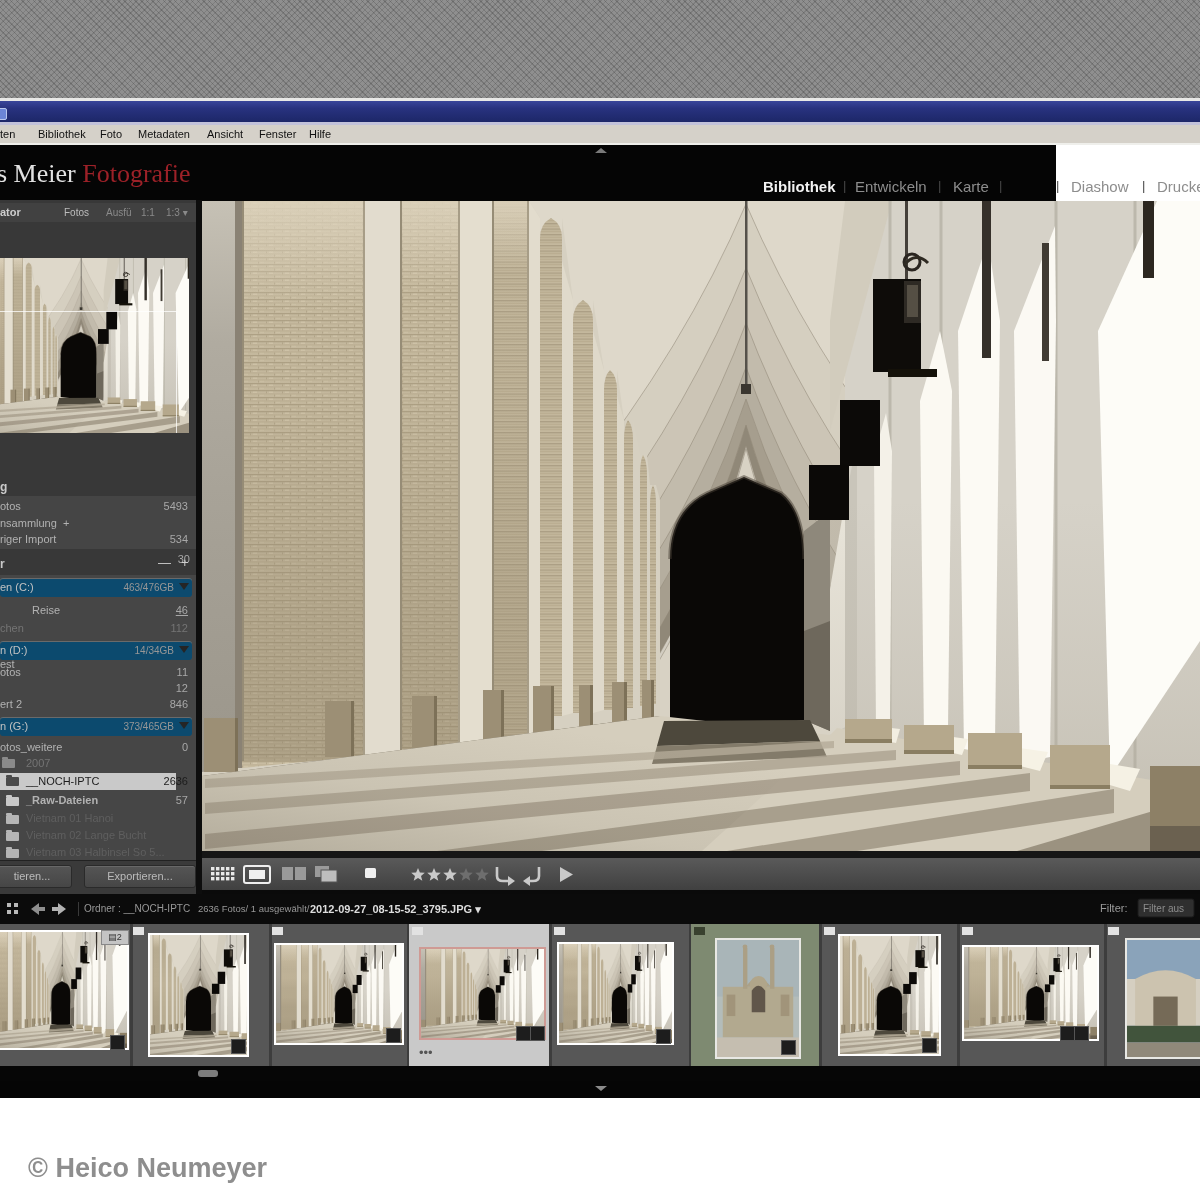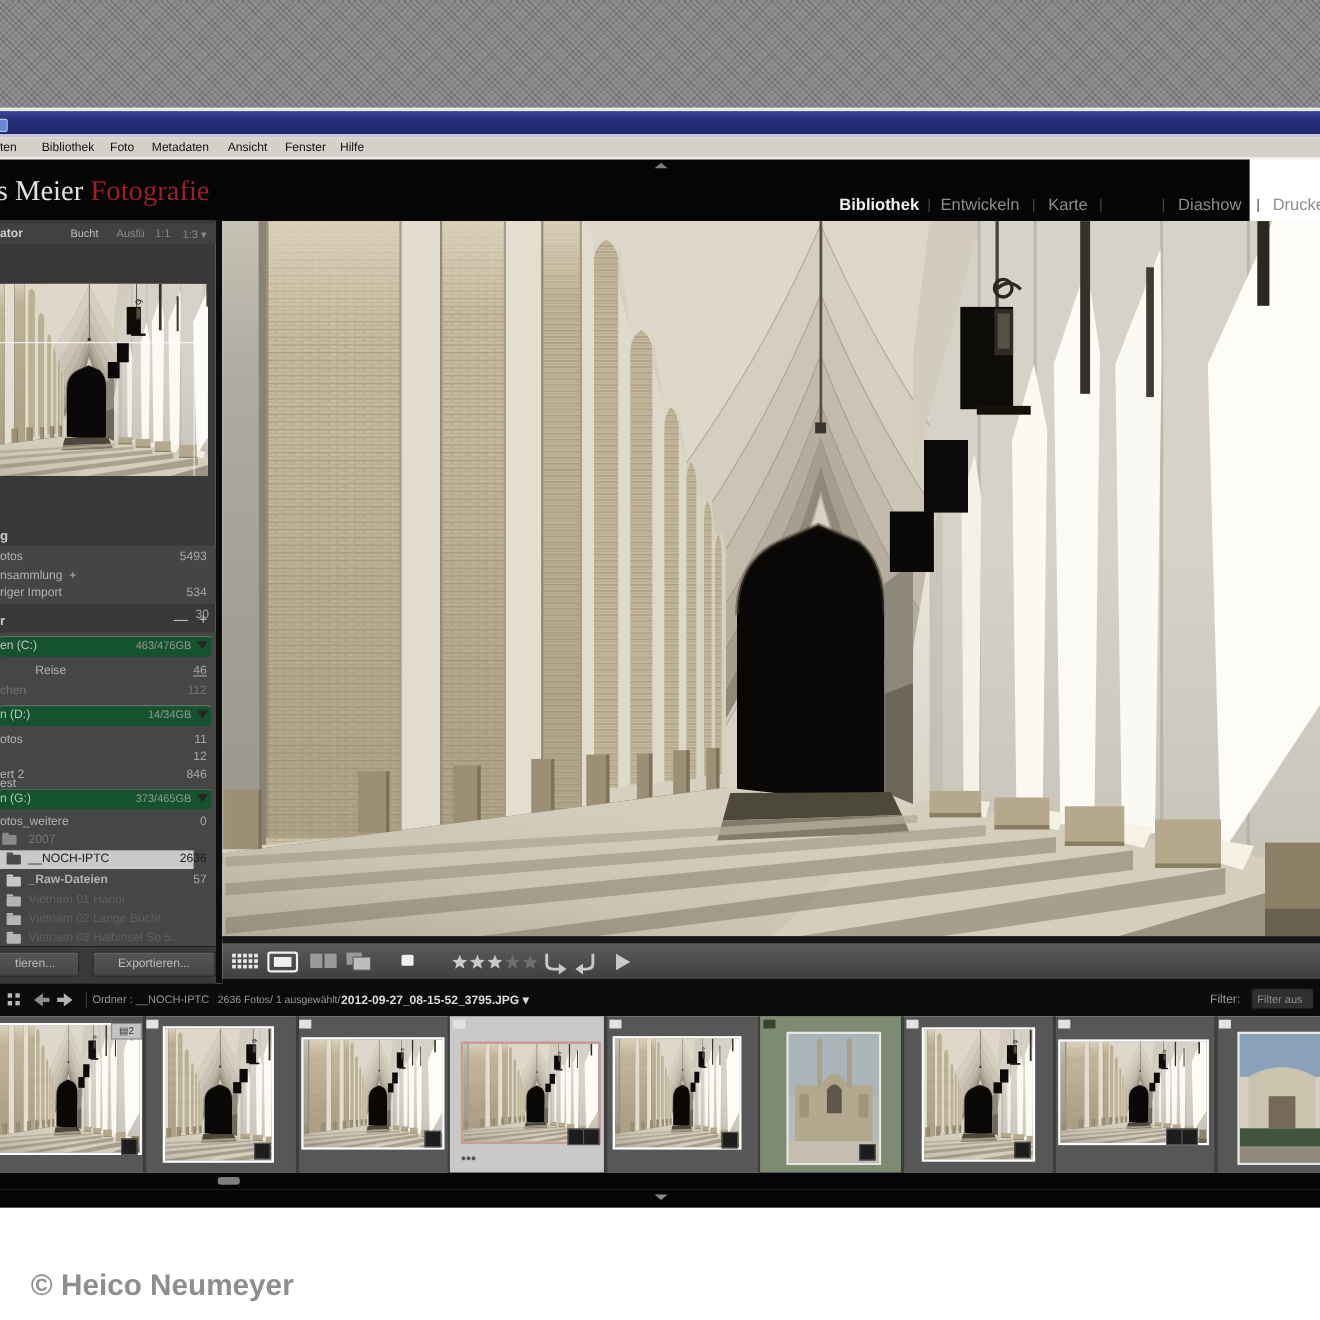--- a/index.html
+++ b/index.html
@@ -8,21 +8,21 @@
 #desktop{left:0;top:0;width:1200px;height:98px;background-color:#8f8f8f;
  background-image:repeating-linear-gradient(45deg,rgba(0,0,0,.16) 0 1px,transparent 1px 4px),
  repeating-linear-gradient(-45deg,rgba(0,0,0,.12) 0 1px,transparent 1px 4px);}
 #tline1{left:0;top:98px;width:1200px;height:3px;background:#e8e8e6;}
 #titlebar{left:0;top:101px;width:1200px;height:21px;background:linear-gradient(#39459a 0%,#28327f 35%,#1d2768 100%);}
 #ticon{left:-3px;top:108px;width:8px;height:10px;background:#6b85d6;border:1px solid #b8c6ee;border-radius:2px;}
 #tline2{left:0;top:122px;width:1200px;height:3px;background:#c2c2da;}
 #menubar{left:0;top:125px;width:1200px;height:18px;background:#d5d1c9;color:#111;font-size:11px;}
 .mi{position:absolute;top:3px;}
 #mline{left:0;top:143px;width:1200px;height:2px;background:#efefeb;}
-#appheader{left:0;top:145px;width:1136px;height:56px;background:#050505;}
+#appheader{left:0;top:145px;width:1056px;height:56px;background:#050505;}
 .modpick{position:absolute;top:33px;font-size:15px;color:#8d8d8d;}
 .modsep{position:absolute;top:33px;font-size:13px;color:#484848;}
 #logo{position:absolute;left:-3px;top:14px;font-family:"Liberation Serif",serif;font-size:26px;color:#e2e2e2;white-space:nowrap;}
 #logo .red{color:#9c2128;}
 #uptri{left:595px;top:148px;width:0;height:0;border-left:6px solid transparent;border-right:6px solid transparent;border-bottom:5px solid #7a7a7a;}
 #panelborder{left:196px;top:200px;width:6px;height:694px;background:#0d0d0d;}
 #leftpanel{left:0;top:200px;width:196px;height:694px;background:#383838;overflow:hidden;}
 #photoblack{left:202px;top:851px;width:998px;height:7px;background:#161616;}
 #toolbar{left:202px;top:858px;width:998px;height:32px;background:linear-gradient(#5a5a5a,#404040);}
 #tbblack{left:202px;top:890px;width:998px;height:8px;background:#0a0a0a;}
@@ -31,21 +31,21 @@
 #fsscroll{left:0;top:1066px;width:1200px;height:15px;background:#060606;}
 #fshandle{left:198px;top:1070px;width:20px;height:7px;background:#7d7d7d;border-radius:3px;}
 #botblack{left:0;top:1081px;width:1200px;height:17px;background:#050505;}
 #dntri{left:595px;top:1086px;width:0;height:0;border-left:6px solid transparent;border-right:6px solid transparent;border-top:5px solid #8a8a8a;}
 #footer{left:0;top:1098px;width:1200px;height:102px;background:#fff;}
 #copyright{position:absolute;left:28px;top:55px;font-size:27px;color:#8e8e8e;
  text-shadow:0 0 2px #fff,0 0 4px #fff,1px 1px 3px #fff;font-weight:bold;}
 .prow{position:absolute;font-size:11px;color:#b2b2b2;white-space:nowrap;}
 .pnum{position:absolute;font-size:11px;color:#a8a8a8;text-align:right;width:40px;}
 .dim{color:#747474;}
-.volbar{position:absolute;left:0;width:192px;height:19px;background:#14532d;border-radius:3px;box-shadow:inset 0 1px 0 #6a6a6a;text-decoration:underline;}
+.volbar{position:absolute;left:0;width:192px;height:19px;background:#0c4a6e;border-radius:3px;box-shadow:inset 0 1px 0 #6a6a6a;text-decoration:underline;}
 .volbar .vl{position:absolute;left:0;top:3px;font-size:11px;color:#c2c2c2;}
 .volbar .vr{position:absolute;right:18px;top:4px;font-size:10px;color:#969696;}
 .volbar .vd{position:absolute;right:3px;top:5px;width:0;height:0;border-left:5px solid transparent;border-right:5px solid transparent;border-top:7px solid #252525;}
 .fold{position:absolute;width:13px;height:9px;background:#c8c8c8;border-radius:1px;}
 .fold:before{content:"";position:absolute;left:0;top:-2px;width:6px;height:2px;background:inherit;border-radius:1px 1px 0 0;}
 .btn{position:absolute;height:21px;background:linear-gradient(#555,#464646);border:1px solid #2a2a2a;box-shadow:inset 0 1px 0 #686868;border-radius:3px;font-size:11px;color:#bbb;text-align:center;line-height:20px;}
 .thumb{position:absolute;background:#999;}
 .flag{position:absolute;width:11px;height:8px;background:#e2e2e2;}
 .badge{position:absolute;width:13px;height:13px;background:#1d1d1d;border:1px solid #555;}
 </style>
@@ -78,21 +78,21 @@
 <span class="modpick" style="left:1013px;margin-top:43px;">Buch</span>
 <span class="modsep" style="left:1056px;">|</span>
 <span class="modpick" style="left:1071px;">Diashow</span>
 <span class="modsep" style="left:1142px;">|</span>
 <span class="modpick" style="left:1157px;">Drucken</span>
 </div>
 <div class="abs" id="uptri"></div>
 <div class="abs" id="leftpanel">
       <div class="abs" style="left:0;top:3px;width:196px;height:19px;background:#414141;">
         <span class="prow" style="left:0;top:3px;font-weight:bold;color:#cdcdcd;">ator</span>
-        <span class="prow" style="left:64px;top:4px;font-size:10px;color:#bdbdbd;">Bucht</span>
+        <span class="prow" style="left:64px;top:4px;font-size:10px;color:#bdbdbd;">Fotos</span>
         <span class="prow" style="left:106px;top:4px;font-size:10px;color:#8a8a8a;">Ausfü</span>
         <span class="prow" style="left:141px;top:4px;font-size:10px;color:#8a8a8a;">1:1</span>
         <span class="prow" style="left:166px;top:4px;font-size:10px;color:#8a8a8a;">1:3 ▾</span>
       </div>
 <div class="abs" style="left:0;top:58px;width:189px;height:175px;overflow:hidden;background:#222;">
         <svg style="position:absolute;left:-65px;top:0" width="268" height="175" viewBox="0 0 998 650" preserveAspectRatio="none">
           <use href="#ph"></use>
         </svg>
         <div style="position:absolute;left:-5px;top:53px;width:181px;height:121px;border-top:1px solid rgba(255,255,255,.75);border-right:1px solid rgba(255,255,255,.75);"></div>
       </div>
@@ -117,21 +117,21 @@
       <span class="pnum" style="left:148px;top:404px;text-decoration:underline;">46</span>
 <span class="prow dim" style="left:0;top:422px;">chen</span>
       <span class="pnum dim" style="left:148px;top:422px;">112</span>
 <div class="volbar" style="top:441px;">
         <span class="vl">n (D:)</span>
         <span class="vr">14/34GB</span>
         <span class="vd"></span>
       </div>
 <span class="prow" style="left:0;top:466px;">otos</span>
       <span class="pnum" style="left:148px;top:466px;">11</span>
-<span class="prow" style="left:0;top:458px;margin-top:48px;">est</span>
+<span class="prow" style="left:0;top:458px;">est</span>
       <span class="pnum" style="left:148px;top:482px;">12</span>
 <span class="prow" style="left:0;top:498px;">ert 2</span>
       <span class="pnum" style="left:148px;top:498px;">846</span>
 <div class="volbar" style="top:517px;">
         <span class="vl">n (G:)</span>
         <span class="vr">373/465GB</span>
         <span class="vd"></span>
       </div>
 <span class="prow" style="left:0;top:541px;">otos_weitere</span>
       <span class="pnum" style="left:148px;top:541px;">0</span>

